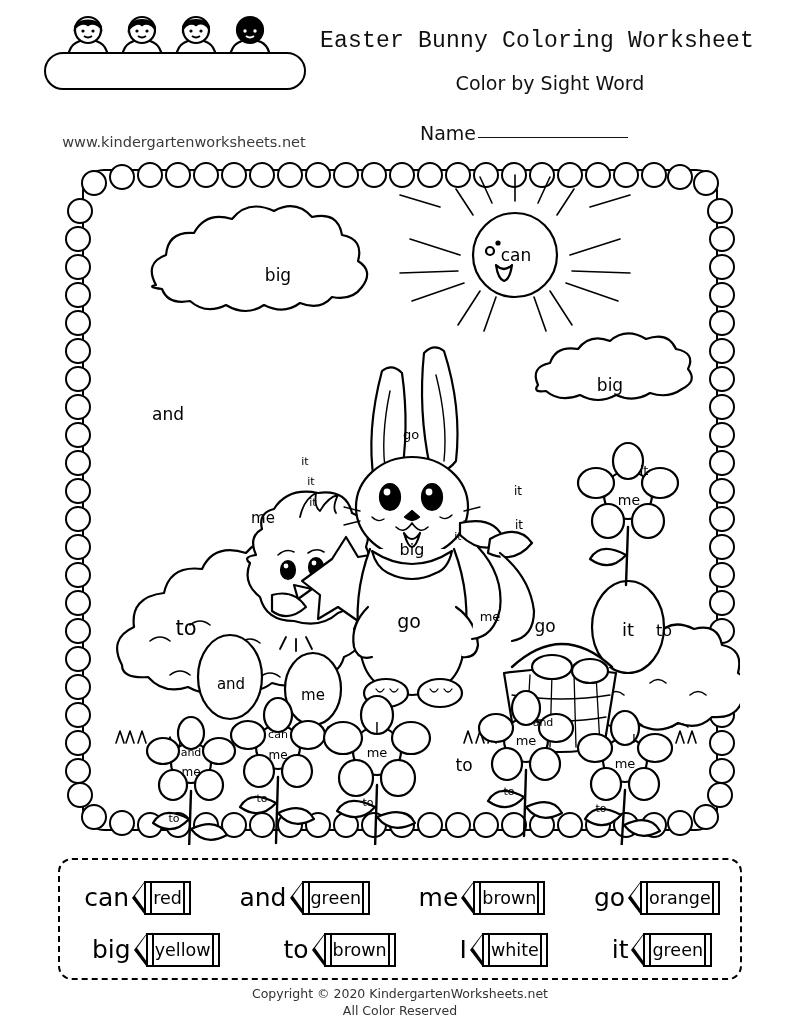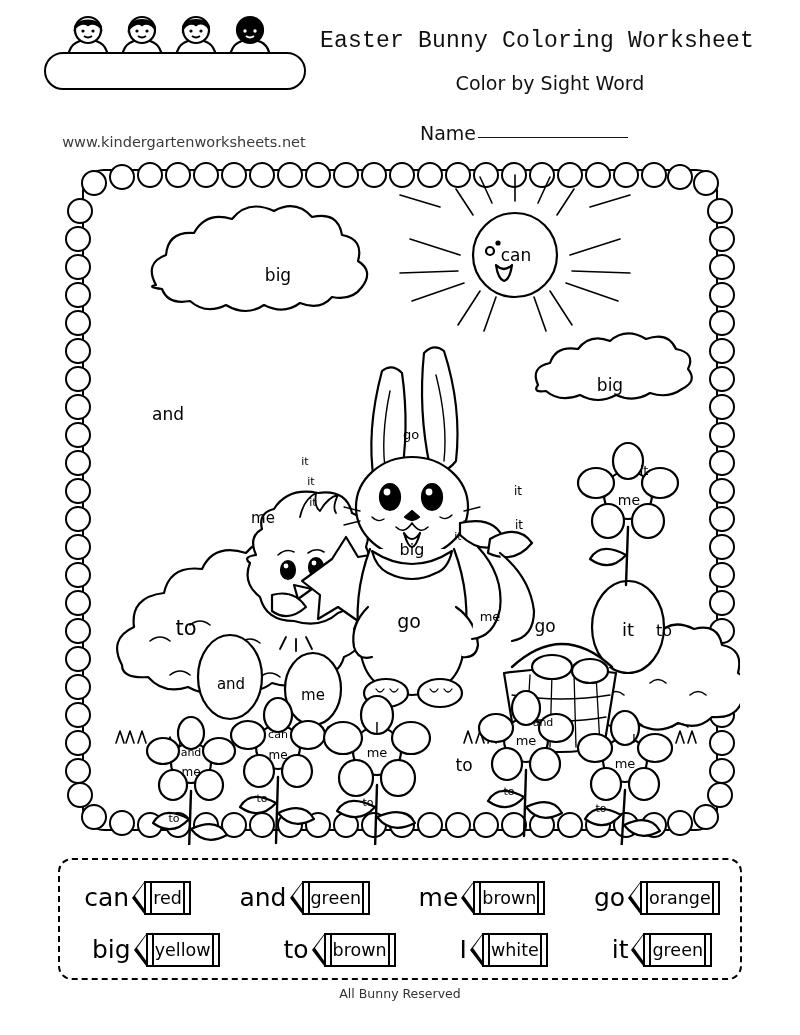--- a/index.html
+++ b/index.html
@@ -726,14 +726,15 @@
       <span class="crayon">
         <span class="tip"></span>
           <span class="tip-inner"></span>
         <span class="body">green</span>
       </span>
     </div>
   </div>
 </div>
 
 <div class="footer">
-  <div>All Bunny Reserved</div>
+  <div>Copyright © 2020 KindergartenWorksheets.net</div>
+  <div>All Color Reserved</div>
 </div>
 
 </body></html>

